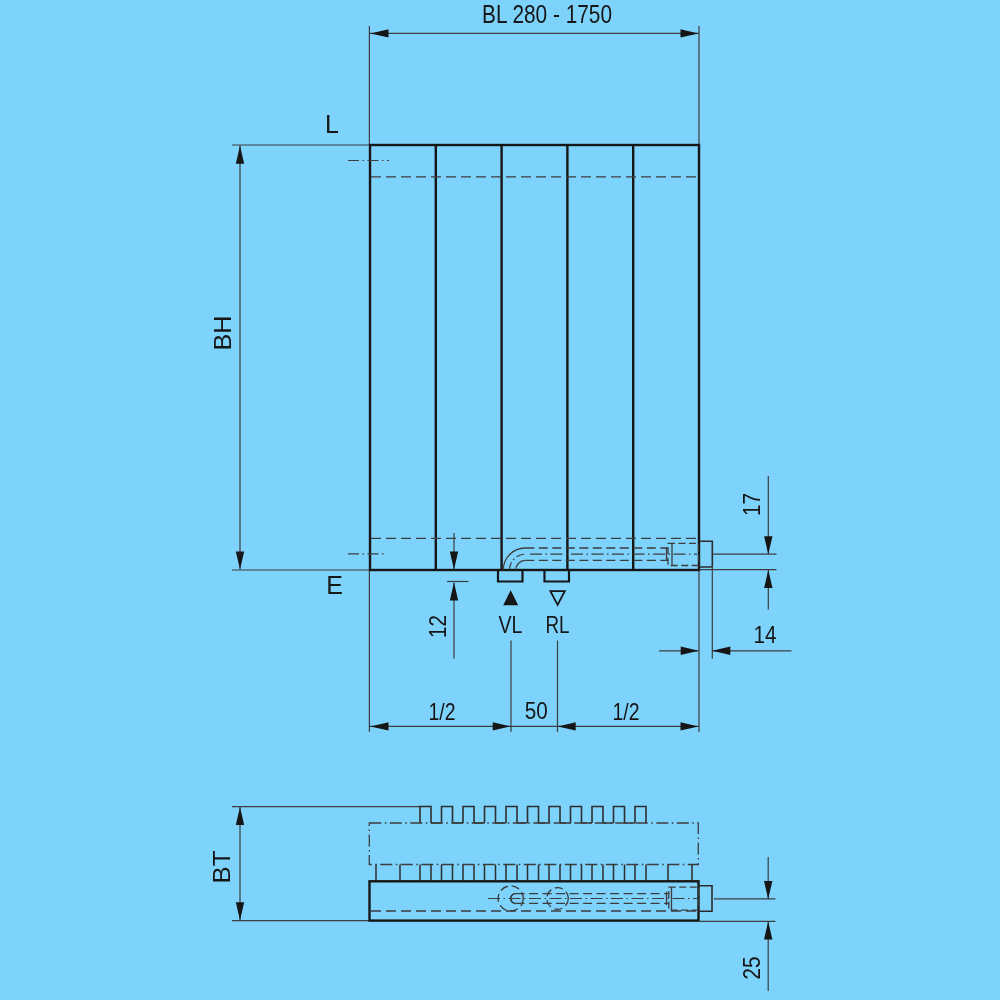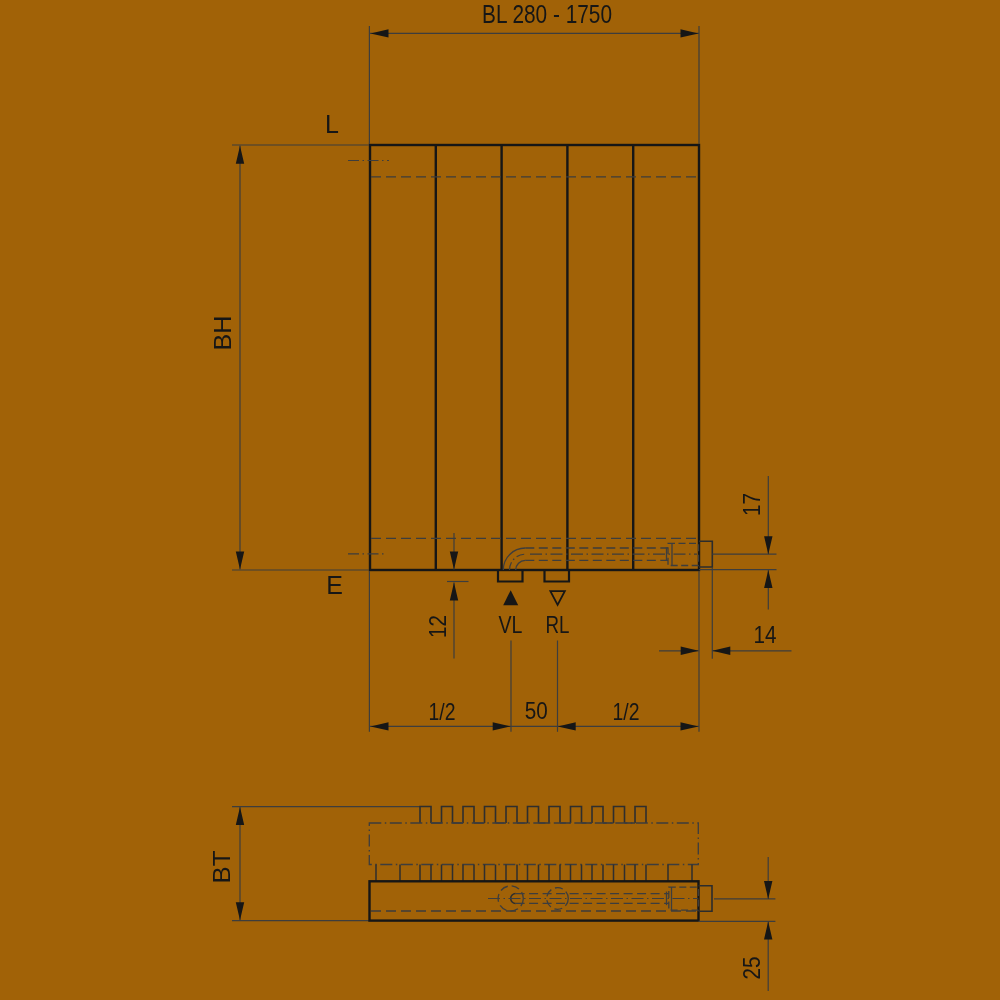--- a/index.html
+++ b/index.html
@@ -1,16 +1,16 @@
 <!DOCTYPE html>
 <html><head>
 <meta charset="utf-8">
 <style>
   html,body{margin:0;padding:0;background:#ffffff;}
-  .page{width:1000px;height:1000px;position:relative;background:#a16207;}
+  .page{width:1000px;height:1000px;position:relative;background:#7dd3fc;}
   svg{display:block;}
   text{font-family:"Liberation Sans",sans-serif;fill:#161616;}
 </style>
 </head>
 <body>
 <div class="page">
 <svg width="1000" height="1000" viewBox="0 0 1000 1000">
 
 <g stroke="#161616" stroke-width="2.4" fill="none">
   <rect x="370" y="145" width="329" height="425"></rect>

